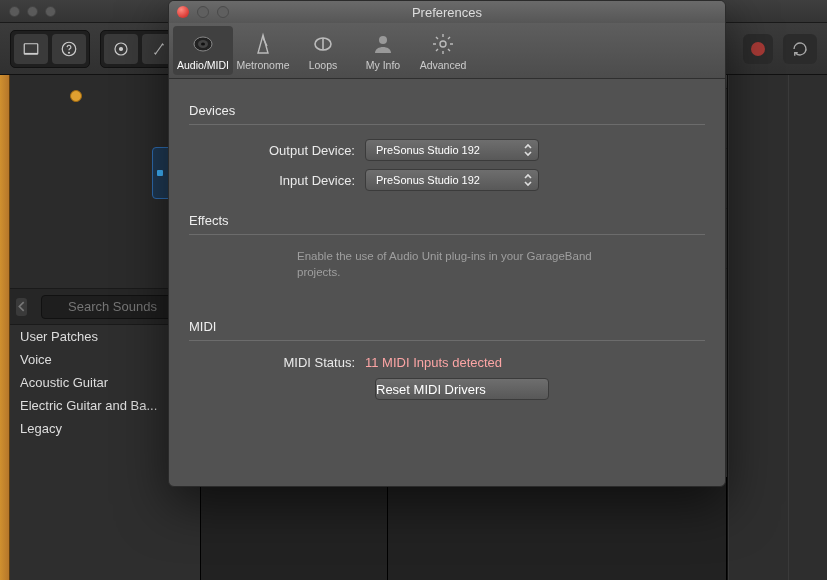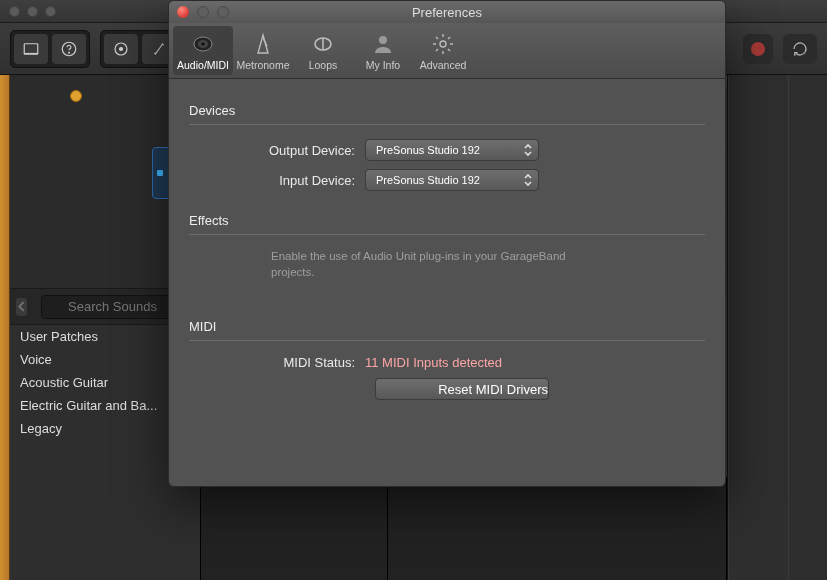--- a/index.html
+++ b/index.html
@@ -110,27 +110,27 @@
     flex:0 0 174px; height:22px; border-radius:4px;
     background:linear-gradient(#6e6e6e,#585858); border:1px solid #3b3b3b;
     display:flex; align-items:center; padding:0 20px 0 10px; position:relative;
     color:#fff; font-size:11px;
   }
   .popup .chev{position:absolute;right:5px;top:3px;}
   .popup .chev svg{width:10px;height:14px;stroke:#ddd;fill:none;stroke-width:1.6;}
   .check-row{display:flex;align-items:flex-start;margin-left:186px;gap:8px;}
   .checkbox{width:14px;height:14px;border-radius:3px;background:#1e73e8;display:flex;align-items:center;justify-content:center;flex:0 0 14px;margin-top:1px;}
   .checkbox svg{width:10px;height:10px;stroke:#fff;stroke-width:2.4;fill:none;}
-  .hint{color:#9f9f9f;font-size:11.5px;margin-left:82px;margin-top:4px;line-height:1.35;max-width:310px;}
+  .hint{color:#9f9f9f;font-size:11.5px;margin-left:108px;margin-top:4px;line-height:1.35;max-width:310px;}
   .value-text{color:#fca5a5;}
   .reset-btn{
     margin-left:186px; margin-top:6px;
     width:174px;height:22px;border-radius:4px;
     background:linear-gradient(#6e6e6e,#585858);border:1px solid #3b3b3b;
-    color:#fff;font-size:13px;display:flex;align-items:center;justify-content:flex-end;
+    color:#fff;font-size:13px;display:flex;align-items:center;justify-content:flex-start;
   }
 </style>
 </head>
 <body>
 
 <div class="main-window">
   <div class="main-titlebar">
     <div class="traffic">
       <span class="dot"></span>
       <span class="dot"></span>

